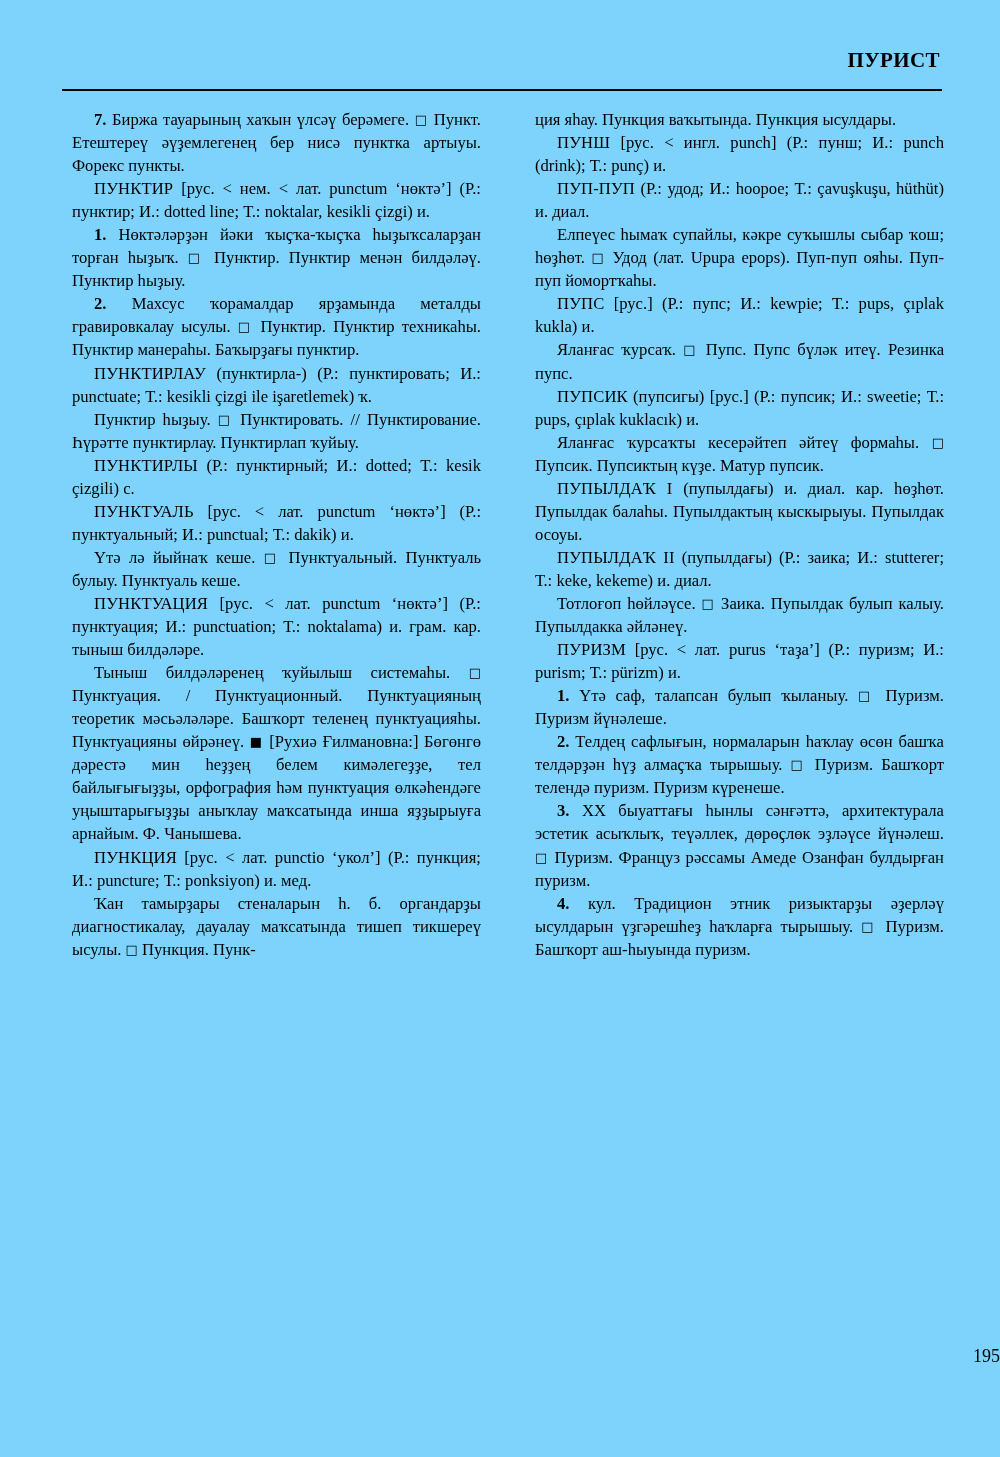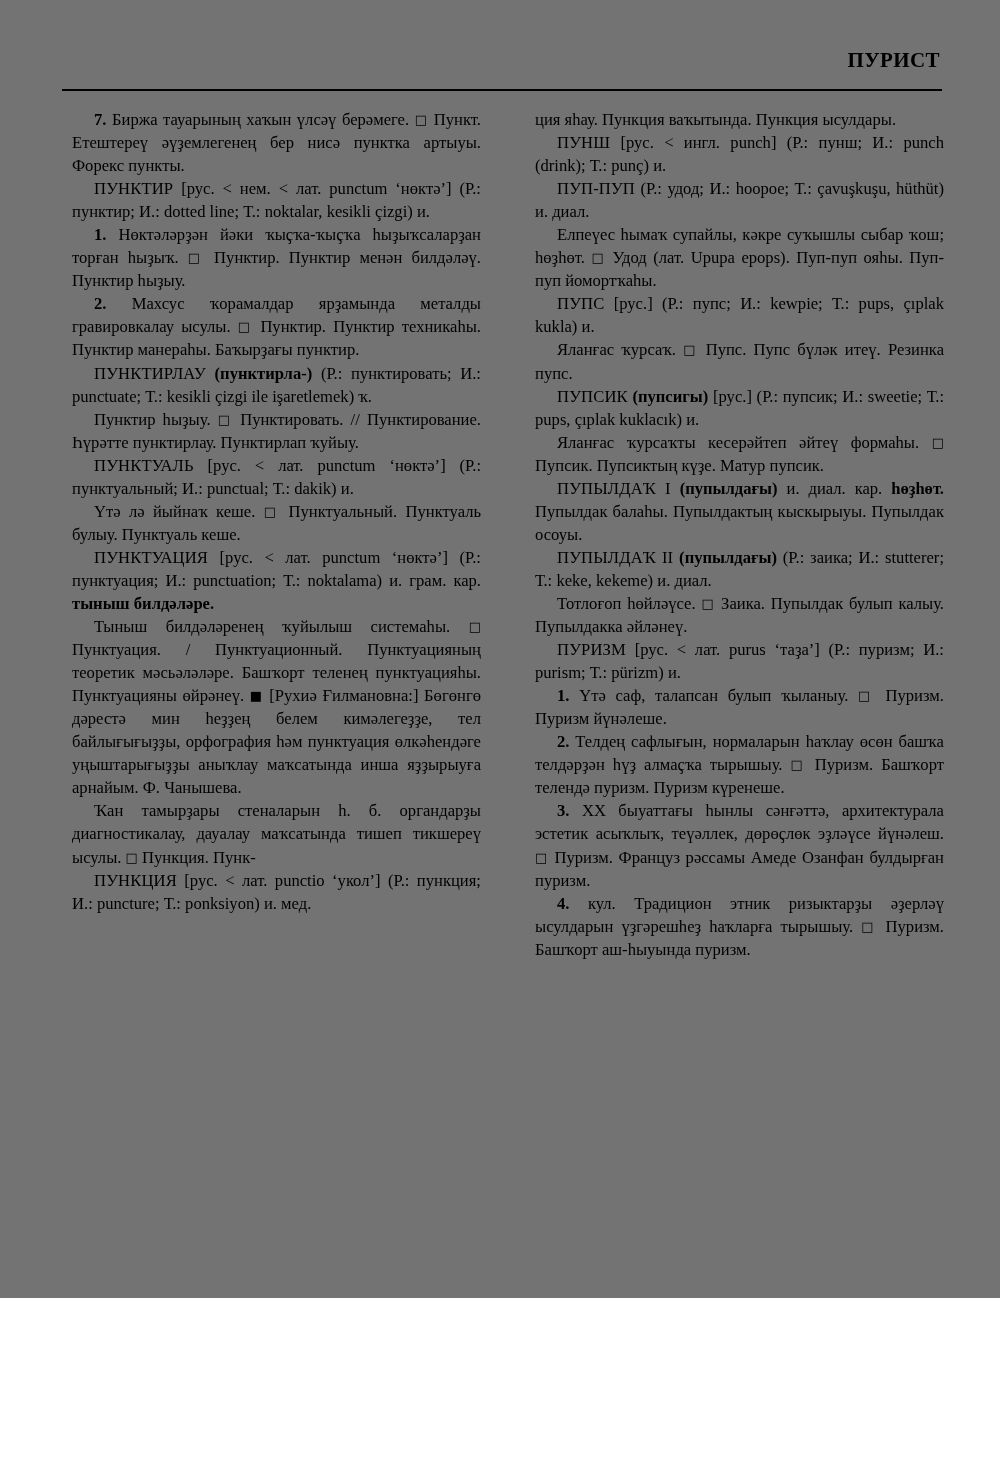--- a/index.html
+++ b/index.html
@@ -7,22 +7,22 @@
     padding: 0;
     background: #ffffff;
   }
   body {
     font-family: "Liberation Serif", "DejaVu Serif", serif;
     color: #000000;
   }
   .page {
     position: relative;
     width: 1000px;
-    height: 1298px;
-    background: #737373;
+    height: 1457px;
+    background: #7dd3fc;
     box-sizing: border-box;
     overflow: hidden;
   }
 
   
   .running-head {
     position: absolute;
     top: 48px;
     left: 72px;
     right: 60px;
@@ -72,21 +72,21 @@
   .p.cont {
     text-indent: 0;
   }
 
   
   .hw {           
     font-weight: normal;
     letter-spacing: 0.15px;
   }
   .b {
-    font-weight: bold;
+    font-weight: normal;
   }
   .i {
   }
   .sensenum {
     font-weight: bold;
   }
   .sq {          
     font-family: "DejaVu Sans", sans-serif;
     font-size: 13px;
     line-height: 1;
@@ -128,33 +128,34 @@
       <p class="p"><span class="hw">ПУНКТИР</span> <span>[рус. &lt; нем. &lt; лат.</span> <span class="i">punctum</span> <span>‘нөктә’]</span> <span>(Р.: пунктир; И.: dotted line; Т.: noktalar, kesikli çizgi)</span> <span class="i">и.</span></p>
 
       <p class="p"><span class="sensenum">1.</span> <span>Нөктәләрҙән йәки ҡыҫҡа-ҡыҫҡа һыҙыҡсаларҙан торған һыҙыҡ.</span> <span class="sq">□</span> <span>Пунктир.</span> <span class="i">Пунктир менән билдәләү. Пунктир һыҙыу.</span></p>
 
       <p class="p"><span class="sensenum">2.</span> <span>Махсус ҡорамалдар ярҙамында металды гравировкалау ысулы.</span> <span class="sq">□</span> <span>Пунктир.</span> <span class="i">Пунктир техникаһы. Пунктир манераһы. Баҡырҙағы пунктир.</span></p>
 
       <p class="p"><span class="hw">ПУНКТИРЛАУ</span> <span class="b">(пунктирла-)</span> <span>(Р.: пунктировать; И.: punctuate; Т.: kesikli çizgi ile işaretlemek)</span> <span class="i">ҡ.</span></p>
 
       <p class="p"><span>Пунктир һыҙыу.</span> <span class="sq">□</span> <span>Пунктировать. // Пунктирование.</span> <span class="i">Һүрәтте пунктирлау. Пунктирлап ҡуйыу.</span></p>
 
+      <p class="p"><span class="hw">ПУНКТИРЛЫ</span> <span>(Р.: пунктирный; И.: dotted; Т.: kesik çizgili)</span> <span class="i">с.</span></p>
 
 
       <p class="p"><span class="hw">ПУНКТУАЛЬ</span> <span>[рус. &lt; лат.</span> <span class="i">punctum</span> <span>‘нөктә’]</span> <span>(Р.: пунктуальный; И.: punctual; Т.: dakik)</span> <span class="i">и.</span></p>
 
       <p class="p"><span>Үтә лә йыйнаҡ кеше.</span> <span class="sq">□</span> <span>Пунктуальный.</span> <span class="i">Пунктуаль булыу. Пунктуаль кеше.</span></p>
 
       <p class="p"><span class="hw">ПУНКТУАЦИЯ</span> <span>[рус. &lt; лат.</span> <span class="i">punctum</span> <span>‘нөктә’]</span> <span>(Р.: пунктуация; И.: punctuation; Т.: noktalama)</span> <span class="i">и. грам. кар.</span> <span class="b">тыныш билдәләре.</span></p>
 
       <p class="p"><span>Тыныш билдәләренең ҡуйылыш системаһы.</span> <span class="sq">□</span> <span>Пунктуация. / Пунктуационный.</span> <span class="i">Пунктуацияның теоретик мәсьәләләре. Башҡорт теленең пунктуацияһы. Пунктуацияны өйрәнеү.</span> <span class="sqf">■</span> <span class="i">[Рухиә Ғилмановна:] Бөгөнгө дәрестә мин һеҙҙең белем кимәлегеҙҙе, тел байлығығыҙҙы, орфография һәм пунктуация өлкәһендәге уңыштарығыҙҙы аныҡлау маҡсатында инша яҙҙырыуға арнайым.</span> <span>Ф. Чанышева.</span></p>
 
+      <p class="p"><span class="hw">ПУНКЦИЯ</span> <span>[рус. &lt; лат.</span> <span class="i">punctio</span> <span>‘укол’]</span> <span>(Р.: пункция; И.: puncture; Т.: ponksiyon)</span> <span class="i">и. мед.</span></p>
+
       <p class="p"><span>Ҡан тамырҙары стеналарын һ. б. органдарҙы диагностикалау, дауалау маҡсатында тишеп тикшереү ысулы.</span> <span class="sq">□</span> <span>Пункция.</span> <span class="i">Пунк-</span></p>
-
-      <p class="p"><span class="hw">ПУНКЦИЯ</span> <span>[рус. &lt; лат.</span> <span class="i">punctio</span> <span>‘укол’]</span> <span>(Р.: пункция; И.: puncture; Т.: ponksiyon)</span> <span class="i">и. мед.</span></p>
 
     </div>
 
     <div class="col">
 
       <p class="p cont"><span class="i">ция яһау. Пункция ваҡытында. Пункция ысулдары.</span></p>
 
       <p class="p"><span class="hw">ПУНШ</span> <span>[рус. &lt; ингл.</span> <span class="i">punch</span><span>]</span> <span>(Р.: пунш; И.: punch (drink); Т.: punç)</span> <span class="i">и.</span></p>
 
 

